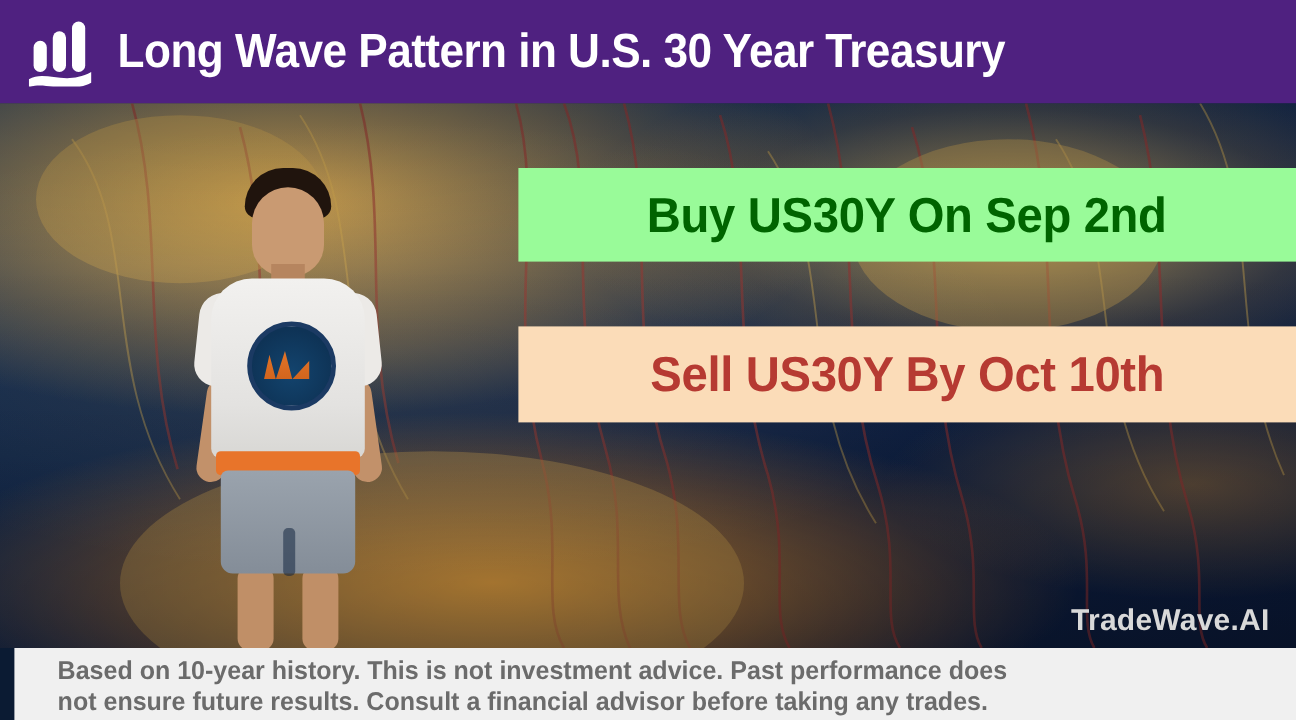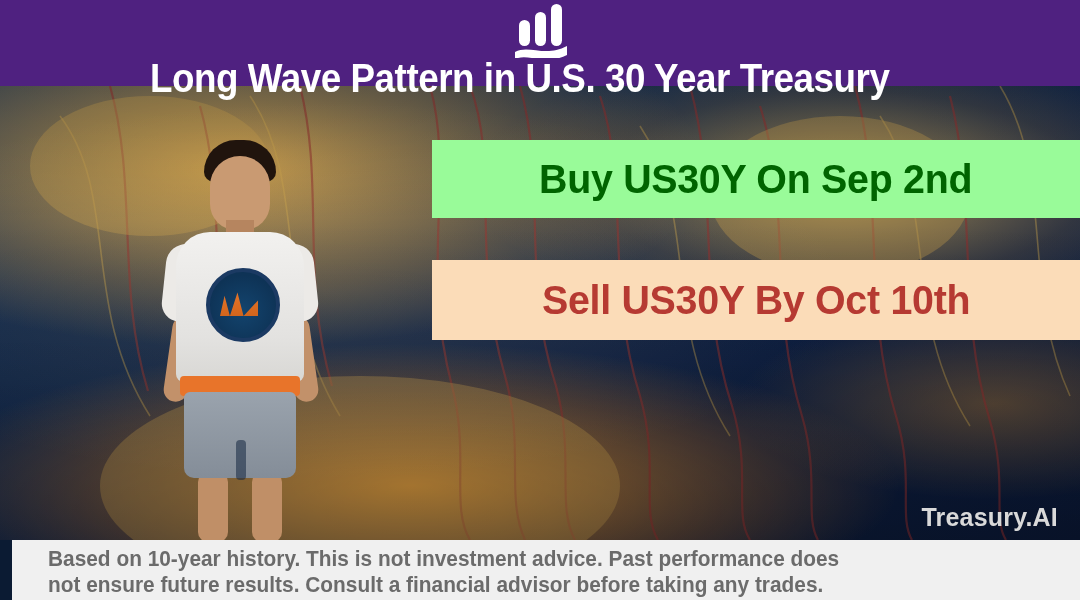--- a/index.html
+++ b/index.html
@@ -23,21 +23,20 @@
     position: absolute;
     left: 0; top: 0;
     width: 1080px;
     height: 86px;
     background: #4f2180;
     display: flex;
     align-items: center;
     box-sizing: border-box;
     padding-left: 24px;
     z-index: 5;
-    flex-direction: column;
   }
   .logo {
     width: 58px;
     height: 56px;
     flex: 0 0 auto;
     margin-right: 16px;
     margin-top: 2px;
   }
   .header-title {
     color: #ffffff;
@@ -193,21 +192,21 @@
     padding: 4px 18px;
   }
   .callout span {
     font-size: 41px;
     font-weight: bold;
     white-space: nowrap;
     letter-spacing: -0.3px;
     transform: scaleX(0.96);
   }
   #box-buy  { top: 140px; height: 78px; }
-  #box-sell { top: 260px; height: 80px; }
+  #box-sell { top: 272px; height: 80px; }
   #box-gain { top: 406px; height: 82px; }
   #box-gain span { font-size: 45px; }
 
   
   .watermark {
     position: absolute;
     right: 22px;
     top: 503px;
     color: #d9d9d9;
     font-size: 25px;
@@ -305,21 +304,21 @@
 
   <div class="callout" id="box-buy" style="background:#99fb99">
     <span style="color:#006400">Buy US30Y On Sep 2nd</span>
   </div>
 
   <div class="callout" id="box-sell" style="background:#fbdcb8">
     <span style="color:#b63a32">Sell US30Y By Oct 10th</span>
   </div>
 
 
-  <div class="watermark">Treasury.AI</div>
+  <div class="watermark">TradeWave.AI</div>
 
   <div class="footer">
     <div>
       <div class="footer-text">Based on 10-year history. This is not investment advice. Past performance does</div>
       <div class="footer-text">not ensure future results.  Consult a financial advisor before taking any trades.</div>
     </div>
   </div>
 
 </div>
 

